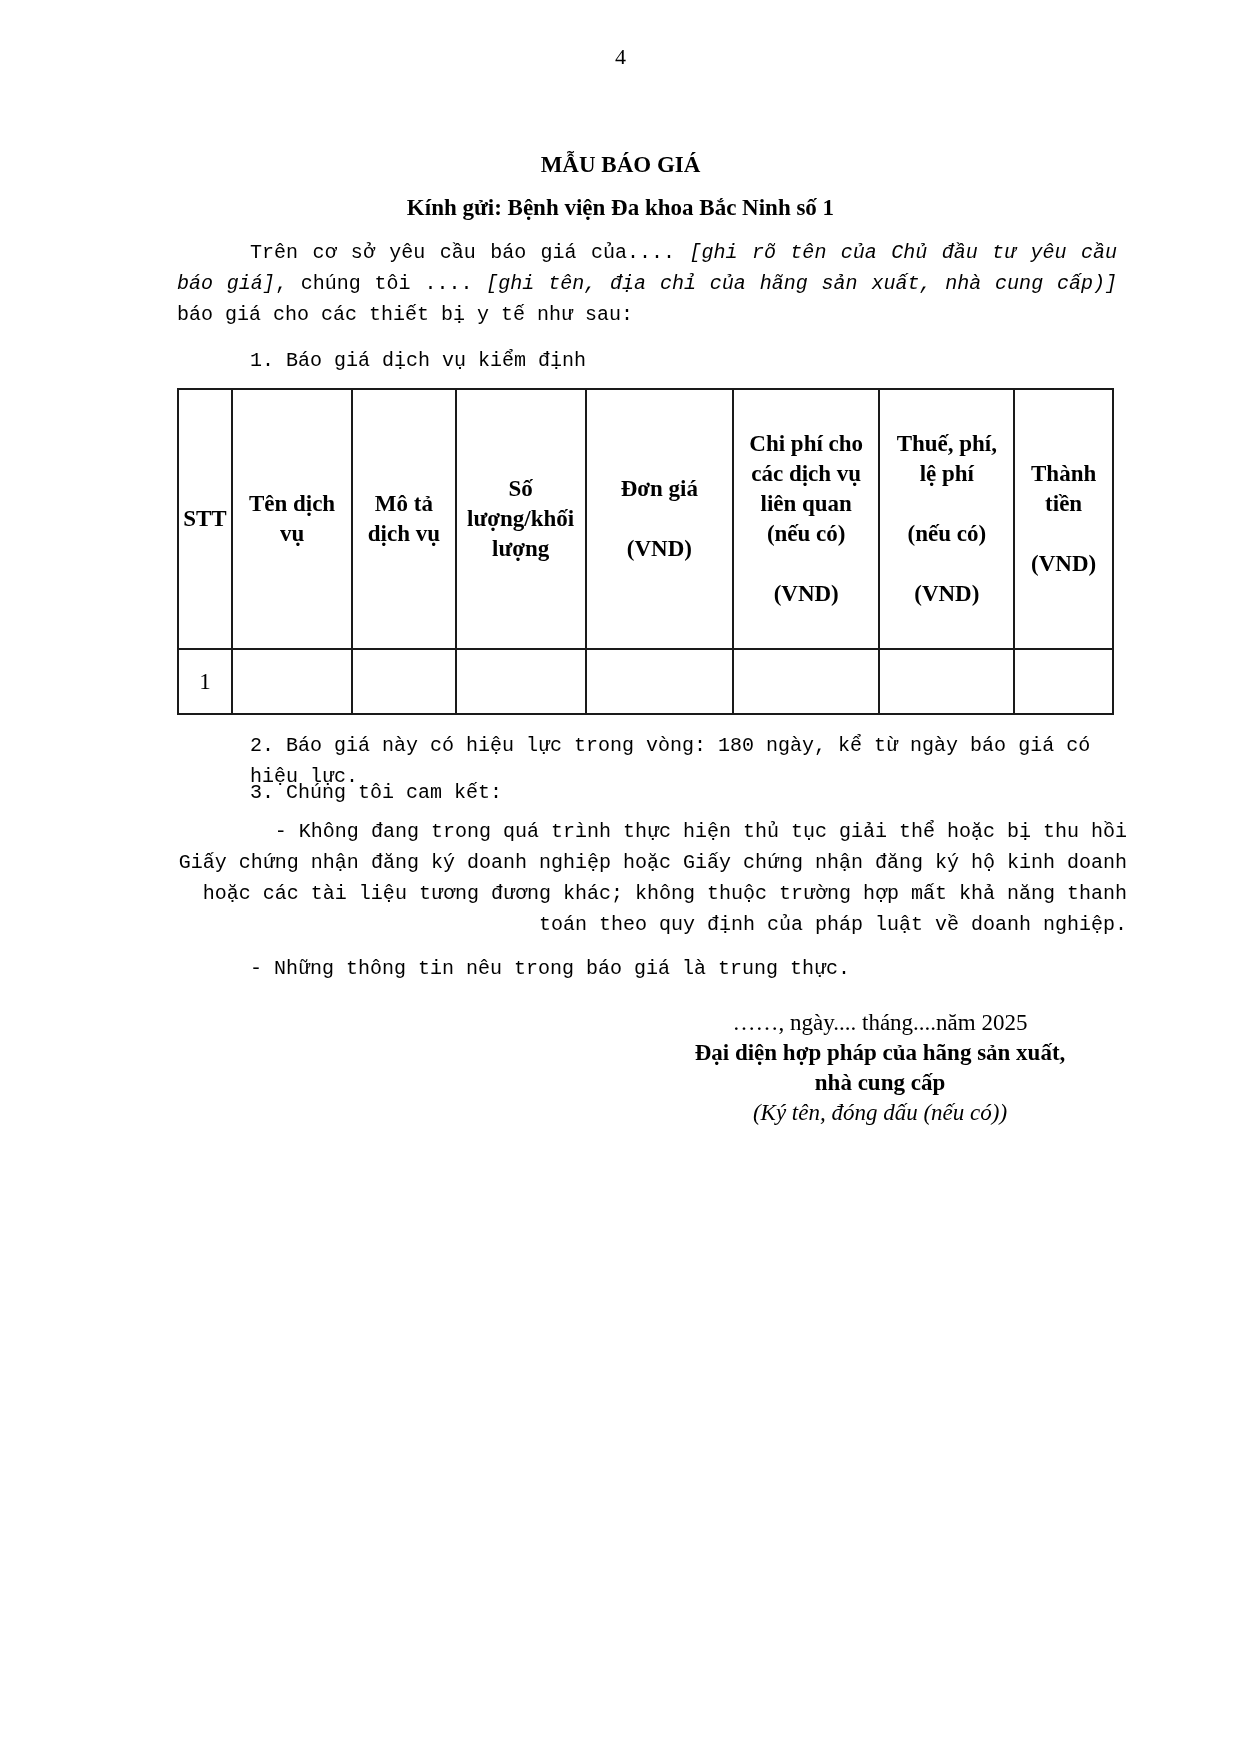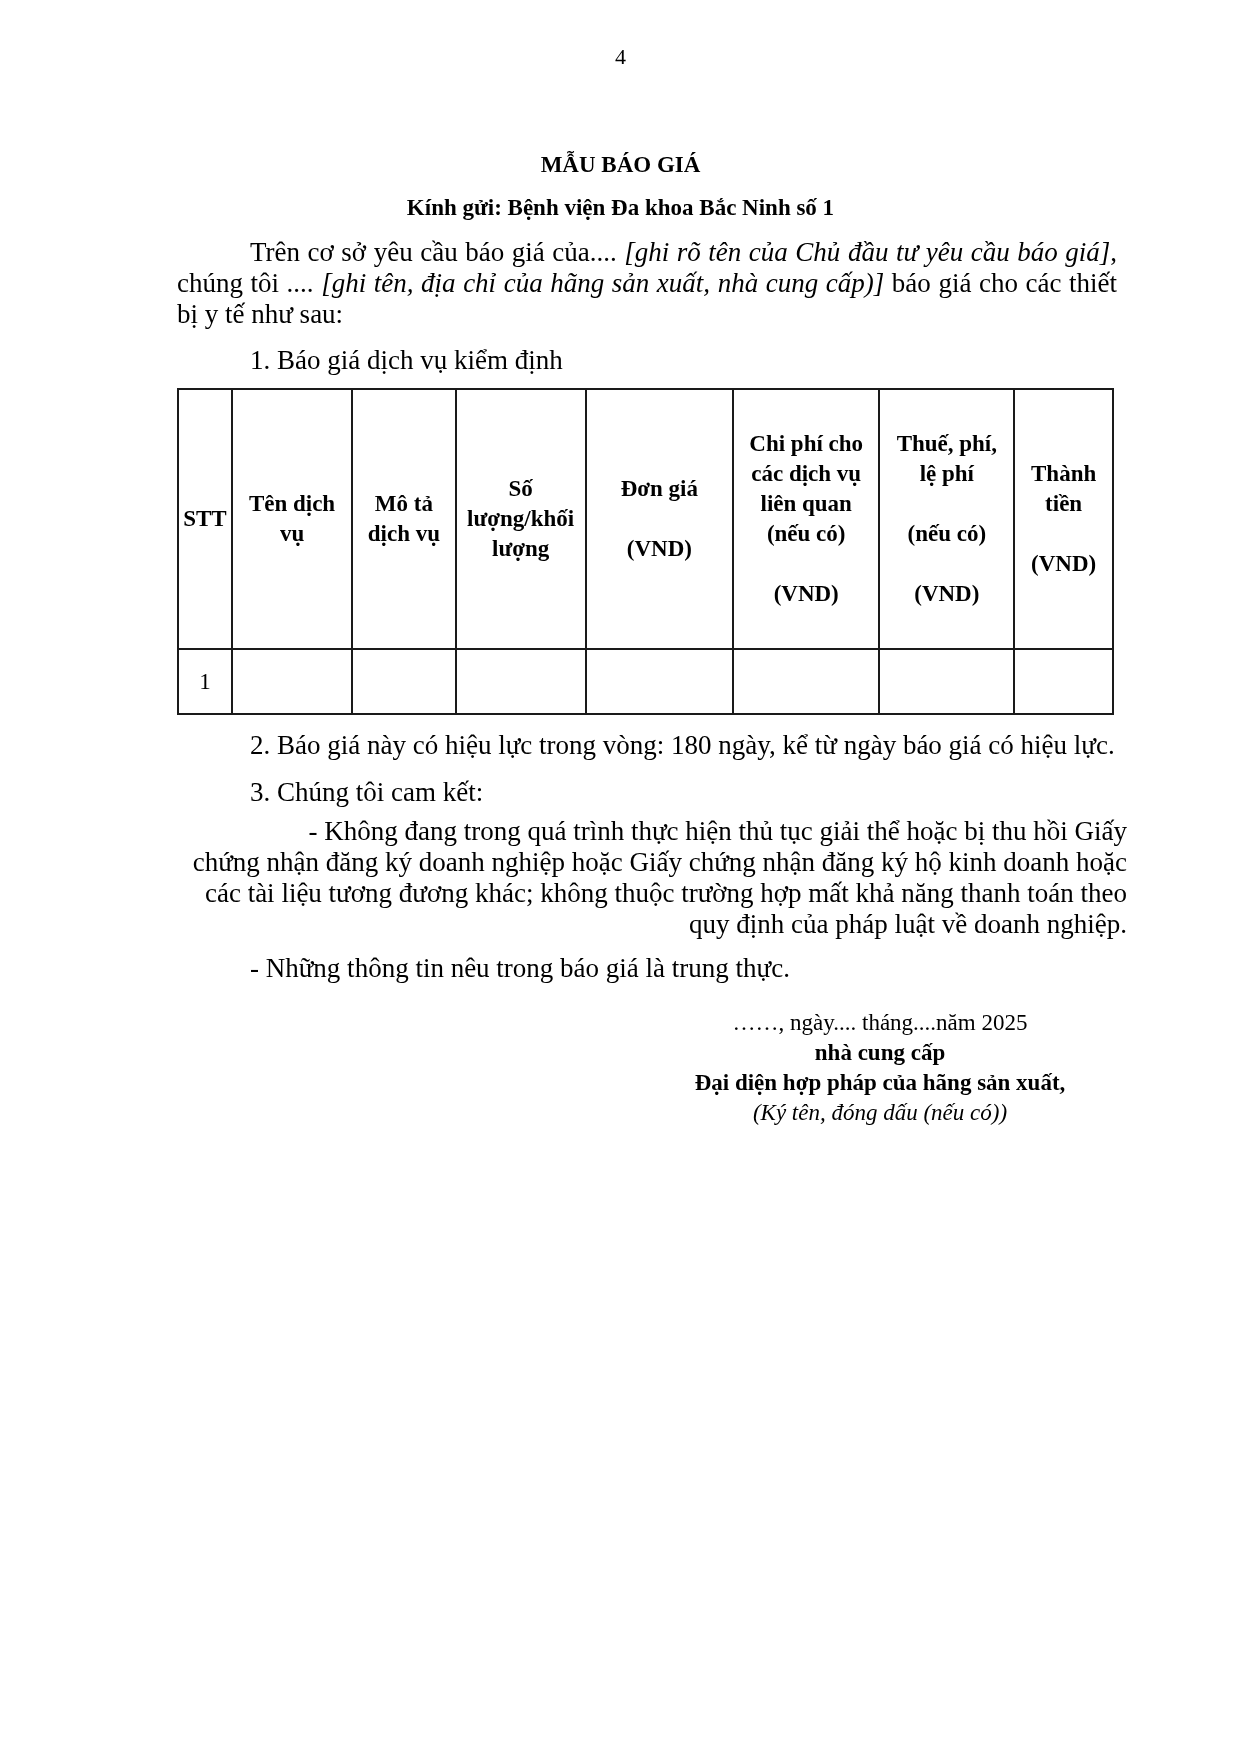--- a/index.html
+++ b/index.html
@@ -15,21 +15,21 @@
     .title {
       position: absolute; top: 152px; left: 0; width: 1241px; text-align: center;
       font-size: 23px; font-weight: bold;
     }
     .recipient {
       position: absolute; top: 195px; left: 0; width: 1241px; text-align: center;
       font-size: 23px; font-weight: bold;
     }
     .para {
       position: absolute; left: 177px; width: 940px;
-      font-size: 27px; line-height: 31px;
+      font-size: 20px; line-height: 31px; font-family: Liberation Mono, monospace;
     }
     .intro { top: 237px; text-indent: 73px; text-align: justify; }
     .item-heading { top: 345px; left: 250px; }
     .validity { top: 730px; left: 250px; width: 880px; }
     .commit { top: 777px; left: 250px; }
     .commit-1 { top: 816px; text-indent: 73px; text-align: right; width: 950px; }
     .commit-2 { top: 953px; left: 250px; }
     .it { font-style: italic; }
 
     table.quote {
@@ -133,16 +133,16 @@
     </tbody>
 </table>
 
 <div class="para validity">2. Báo giá này có hiệu lực trong vòng: 180 ngày, kể từ ngày báo giá có hiệu lực.</div>
 <div class="para commit">3. Chúng tôi cam kết:</div>
 <div class="para commit-1">- Không đang trong quá trình thực hiện thủ tục giải thể hoặc bị thu hồi Giấy chứng nhận đăng ký doanh nghiệp hoặc Giấy chứng nhận đăng ký hộ kinh doanh hoặc các tài liệu tương đương khác; không thuộc trường hợp mất khả năng thanh toán theo quy định của pháp luật về doanh nghiệp.</div>
 <div class="para commit-2">- Những thông tin nêu trong báo giá là trung thực.</div>
 
 <div class="signature">
   <span class="sig-date">……, ngày.... tháng....năm 2025</span>
+  <span class="sig-title">Đại diện hợp pháp của hãng sản xuất,</span>
   <span class="sig-title">nhà cung cấp</span>
-  <span class="sig-title">Đại diện hợp pháp của hãng sản xuất,</span>
   <span class="sig-note">(Ký tên, đóng dấu (nếu có))</span>
 </div>
 
 </body></html>

